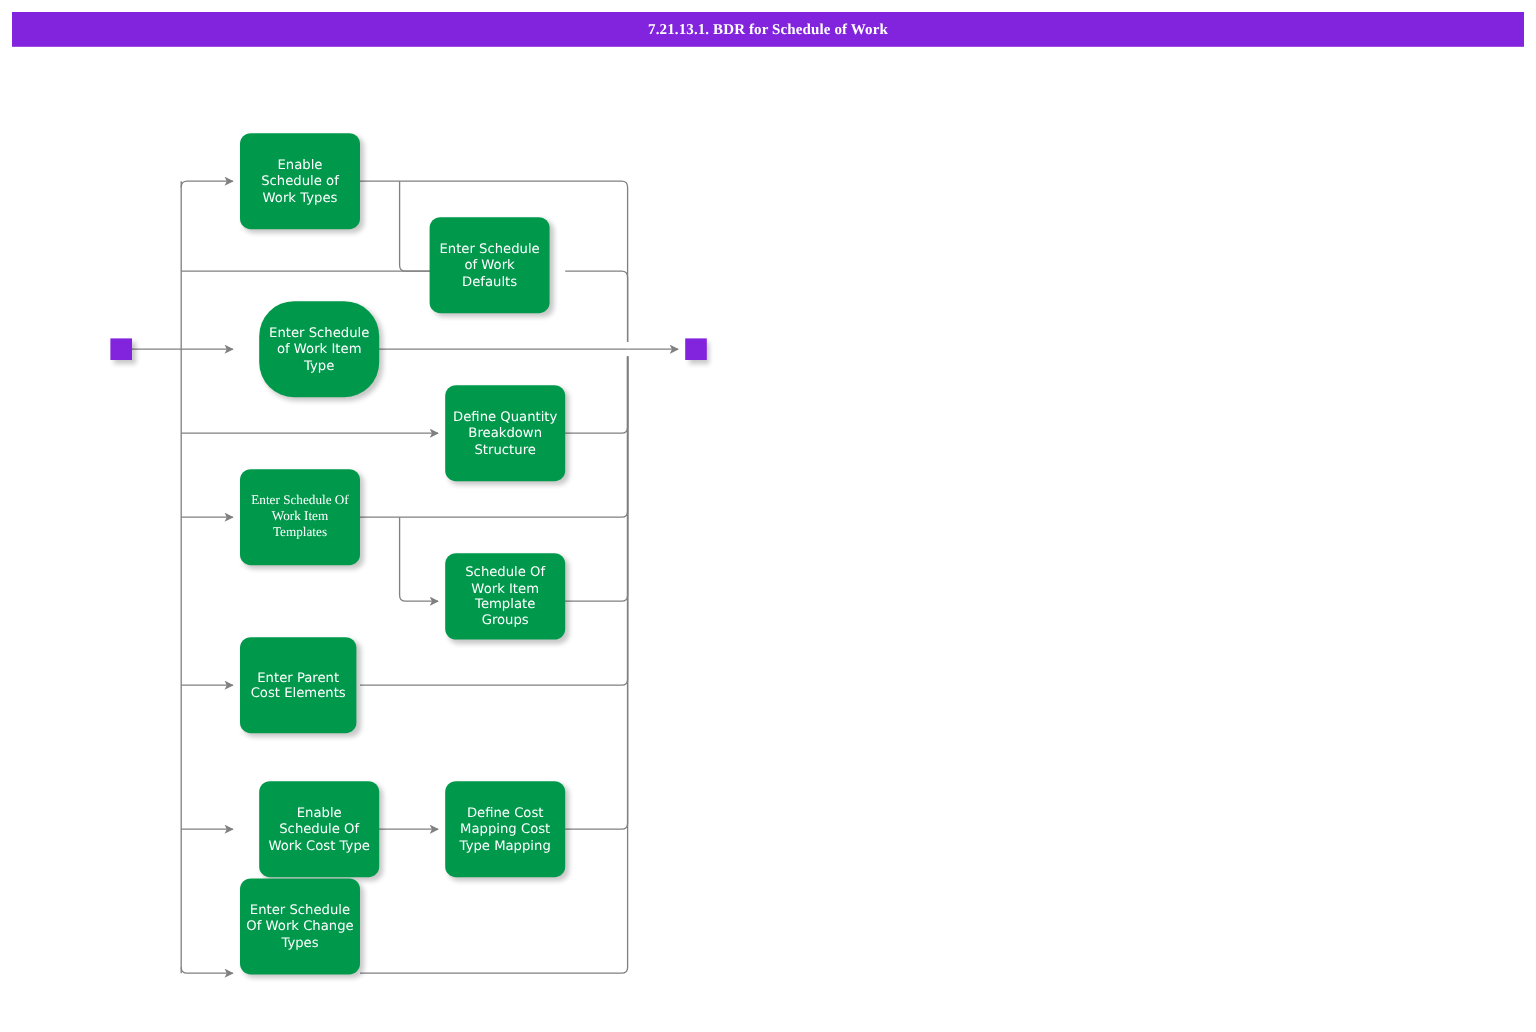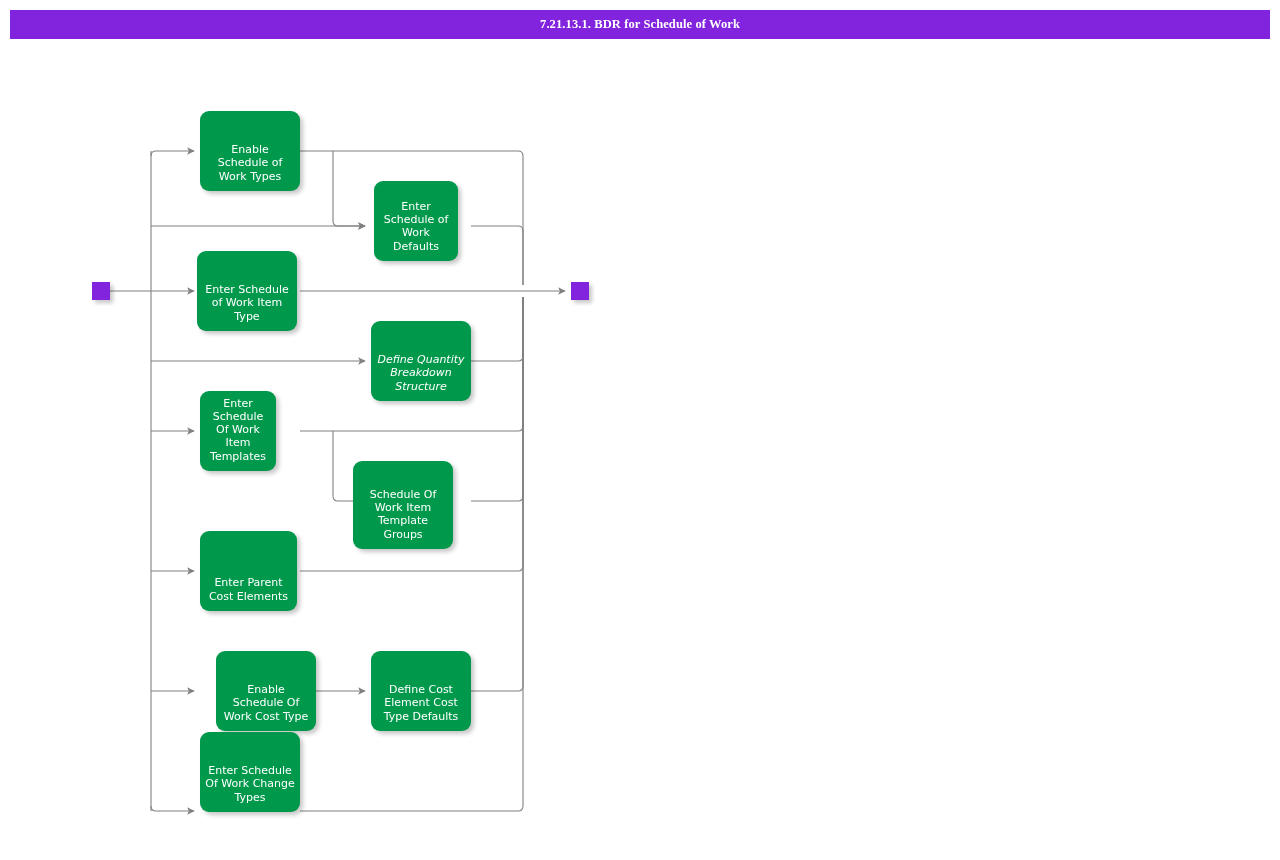--- a/index.html
+++ b/index.html
@@ -47,21 +47,21 @@
   }
   .node {
     position: absolute;
     box-sizing: border-box;
     background: #00994c;
     border-radius: 9px;
     color: #ffffff;
     font-size: 11px;
     line-height: 13.3px;
     display: flex;
-    align-items: flex-end;
+    align-items: center;
     justify-content: center;
     text-align: center;
     padding: 8px 5px;
     box-shadow: 3px 3px 4px rgba(0,0,0,0.22);
   }
   .node span {
     display: block;
     width: 100%;
   }
   .terminal {
@@ -128,49 +128,49 @@
     </g>
   </svg>
 
   <div class="terminal" style="left:92px; top:282px;"></div>
   <div class="terminal" style="left:571px; top:282px;"></div>
 
   <div class="node" style="left:200px; top:111px; width:100px; height:80px;">
     <span>Enable Schedule of Work Types</span>
   </div>
 
-  <div class="node" style="left:374px; top:181px; width:84px; height:80px;">
+  <div class="node" style="left:358px; top:181px; width:100px; height:80px;">
     <span>Enter Schedule of Work Defaults</span>
   </div>
 
-  <div class="node" style="left:197px; top:251px; width:100px; height:80px;">
+  <div class="node" style="left:216px; top:251px; width:100px; height:80px;border-radius:29px;">
     <span>Enter Schedule of Work Item Type</span>
   </div>
 
-  <div class="node" style="left:371px; top:321px; width:100px; height:80px;font-style:italic;">
+  <div class="node" style="left:371px; top:321px; width:100px; height:80px;">
     <span>Define Quantity Breakdown Structure</span>
   </div>
 
-  <div class="node" style="left:200px; top:391px; width:76px; height:80px;">
+  <div class="node" style="left:200px; top:391px; width:100px; height:80px;font-family:Liberation Serif, serif;">
     <span>Enter Schedule Of Work Item Templates</span>
   </div>
 
-  <div class="node" style="left:353px; top:461px; width:100px; height:88px;">
+  <div class="node" style="left:371px; top:461px; width:100px; height:72px;">
     <span>Schedule Of Work Item Template Groups</span>
   </div>
 
   <div class="node" style="left:200px; top:531px; width:97px; height:80px;">
     <span>Enter Parent Cost Elements</span>
   </div>
 
   <div class="node" style="left:216px; top:651px; width:100px; height:80px;">
     <span>Enable Schedule Of Work Cost Type</span>
   </div>
 
   <div class="node" style="left:371px; top:651px; width:100px; height:80px;">
-    <span>Define Cost Element Cost Type Defaults</span>
+    <span>Define Cost Mapping Cost Type Mapping</span>
   </div>
 
   <div class="node" style="left:200px; top:732px; width:100px; height:80px;">
     <span>Enter Schedule Of Work Change Types</span>
   </div>
 
 </div>
 
 </body></html>

